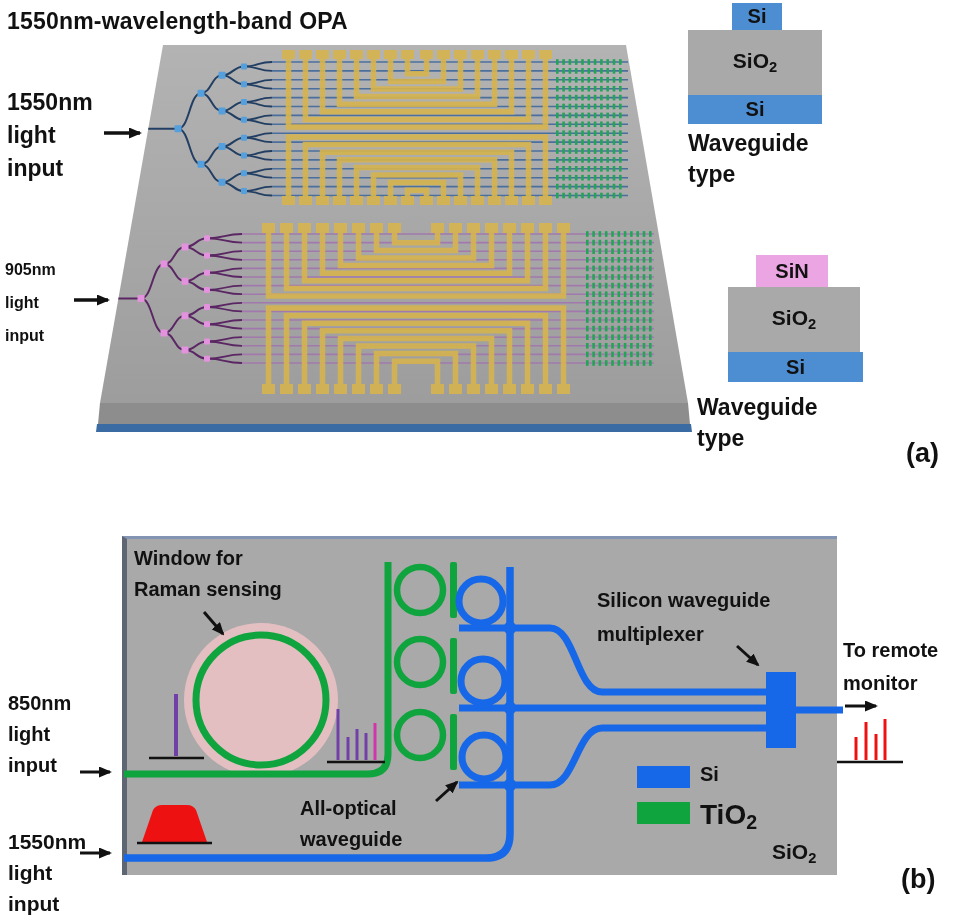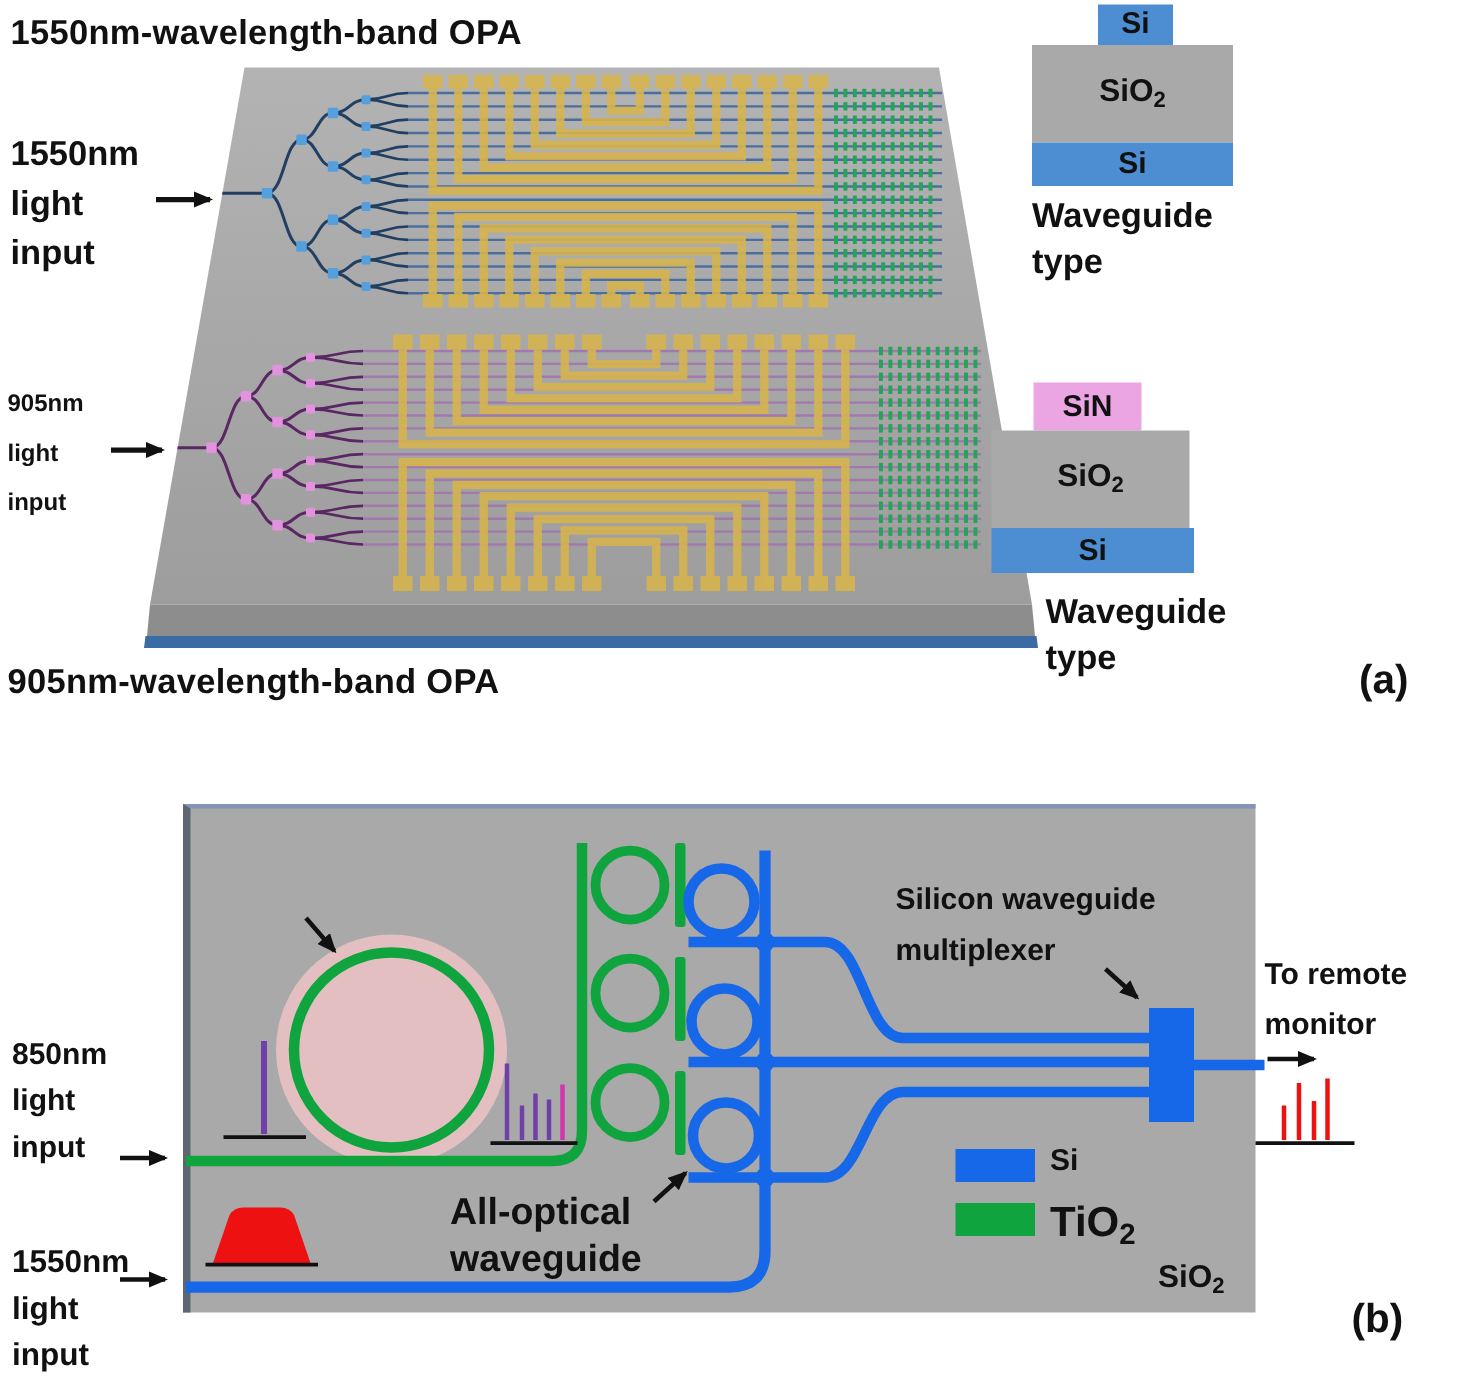--- a/index.html
+++ b/index.html
@@ -695,68 +695,71 @@
     <div>light</div>
     <div>input</div>
   </div>
 
   <div class="lbl" style="left:5px;top:253px;font-size:16px;line-height:33px">
     <div>905nm</div>
     <div>light</div>
     <div>input</div>
   </div>
 
-  <div class="lbl" style="left:5px;top:441px;font-size:23px;letter-spacing:.2px">905nm-wavelength-band OPA</div>
 
   <div class="lbl" style="left:906px;top:438px;font-size:27px">(a)</div>
 
   <div class="xsec" style="left:688px;top:3px;width:134px;height:121px">
     <div class="layer bg-si" style="left:44px;top:0;width:50px;height:27px">
       <span>Si</span>
     </div>
     <div class="layer bg-gray" style="left:0;top:27px;width:134px;height:65px;font-size:21px">
       <span><span>SiO</span><span class="sub">2</span></span>
     </div>
     <div class="layer bg-si" style="left:0;top:92px;width:134px;height:29px">
       <span>Si</span>
     </div>
   </div>
   <div class="lbl" style="left:688px;top:128px;font-size:23px;line-height:31px">
     <div>Waveguide</div>
     <div>type</div>
   </div>
 
-  <div class="xsec" style="left:661px;top:255px;width:135px;height:127px">
+  <div class="xsec" style="left:728px;top:255px;width:135px;height:127px">
     <div class="layer bg-sin" style="left:28px;top:0;width:72px;height:32px">
       <span>SiN</span>
     </div>
     <div class="layer bg-gray" style="left:0;top:32px;width:132px;height:65px;font-size:21px">
       <span><span>SiO</span><span class="sub">2</span></span>
     </div>
     <div class="layer bg-si" style="left:0;top:97px;width:135px;height:30px">
       <span>Si</span>
     </div>
   </div>
   <div class="lbl" style="left:697px;top:392px;font-size:23px;line-height:31px">
     <div>Waveguide</div>
     <div>type</div>
   </div>
 
+  <div class="lbl" style="left:134px;top:543px;font-size:20px;line-height:31px">
+    <div>Window for</div>
+    <div>Raman sensing</div>
+  </div>
 
   <div class="lbl" style="left:843px;top:634px;font-size:20px;line-height:33px">
     <div>To remote</div>
     <div>monitor</div>
   </div>
 
   <div class="lbl" style="left:597px;top:583px;font-size:20px;line-height:34px">
     <div>Silicon waveguide</div>
     <div>multiplexer</div>
   </div>
 
-  <div class="lbl" style="left:300px;top:793px;font-size:25px;line-height:31px">
+  <div class="lbl" style="left:300px;top:793px;font-size:20px;line-height:31px">
     <div>All-optical</div>
     <div>waveguide</div>
   </div>
 
   <div class="lbl" style="left:8px;top:688px;font-size:20px;line-height:31px">
     <div>850nm</div>
     <div>light</div>
     <div>input</div>
   </div>
 

